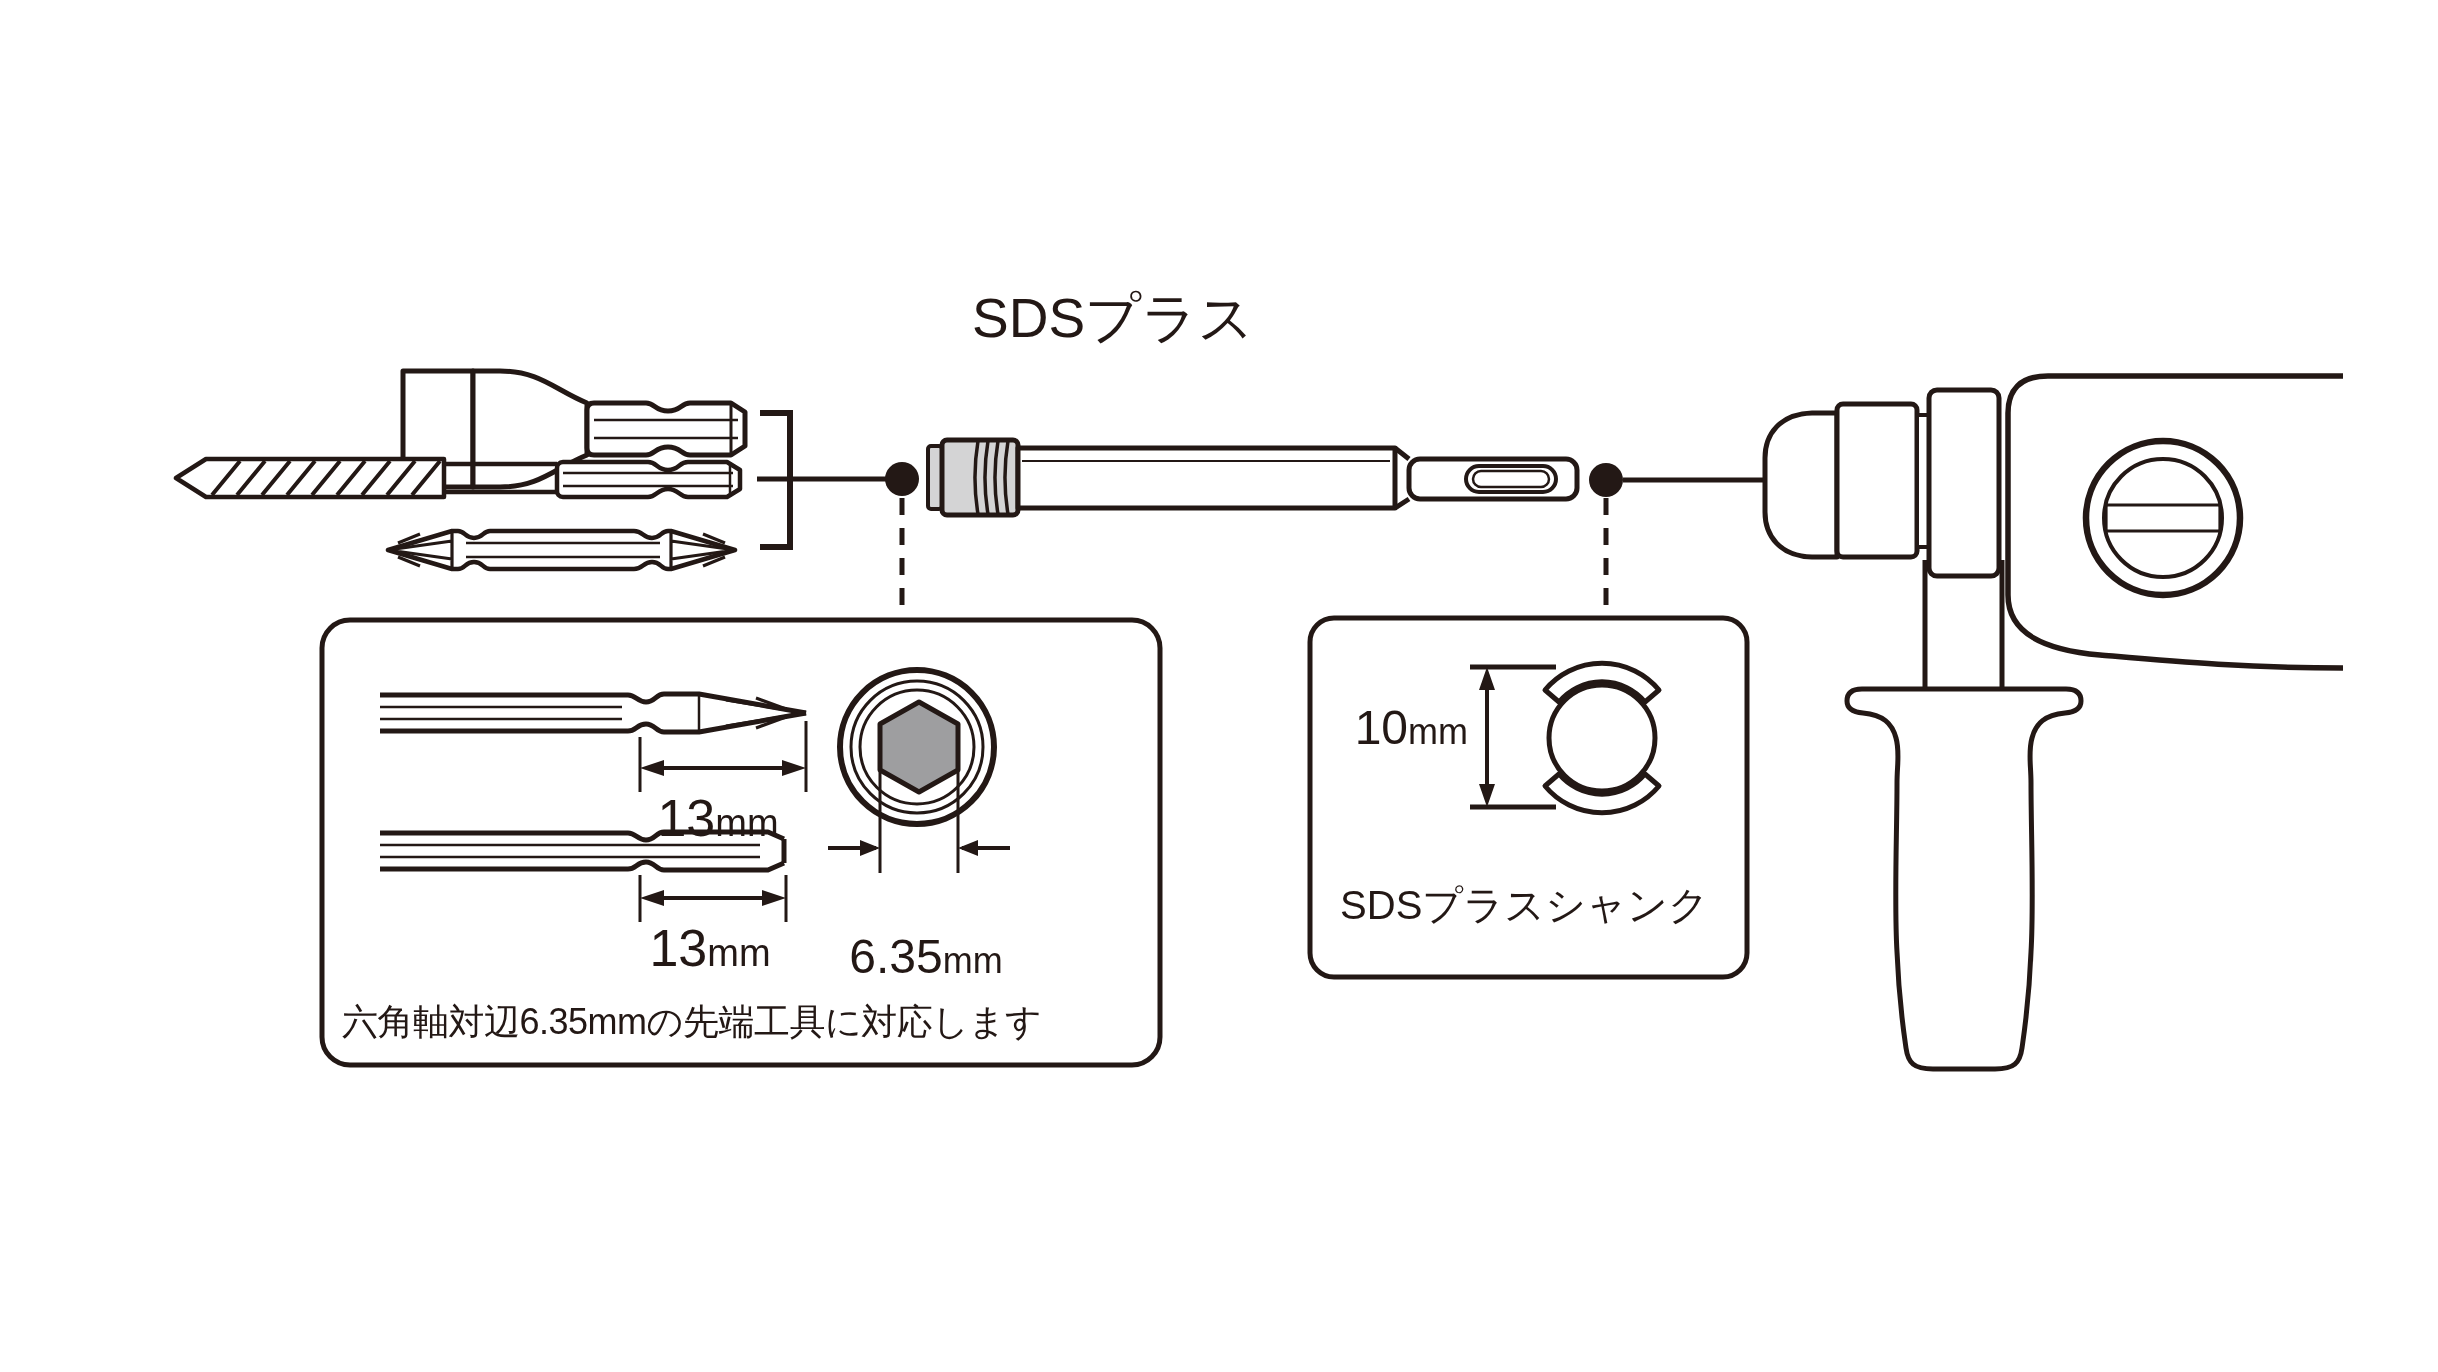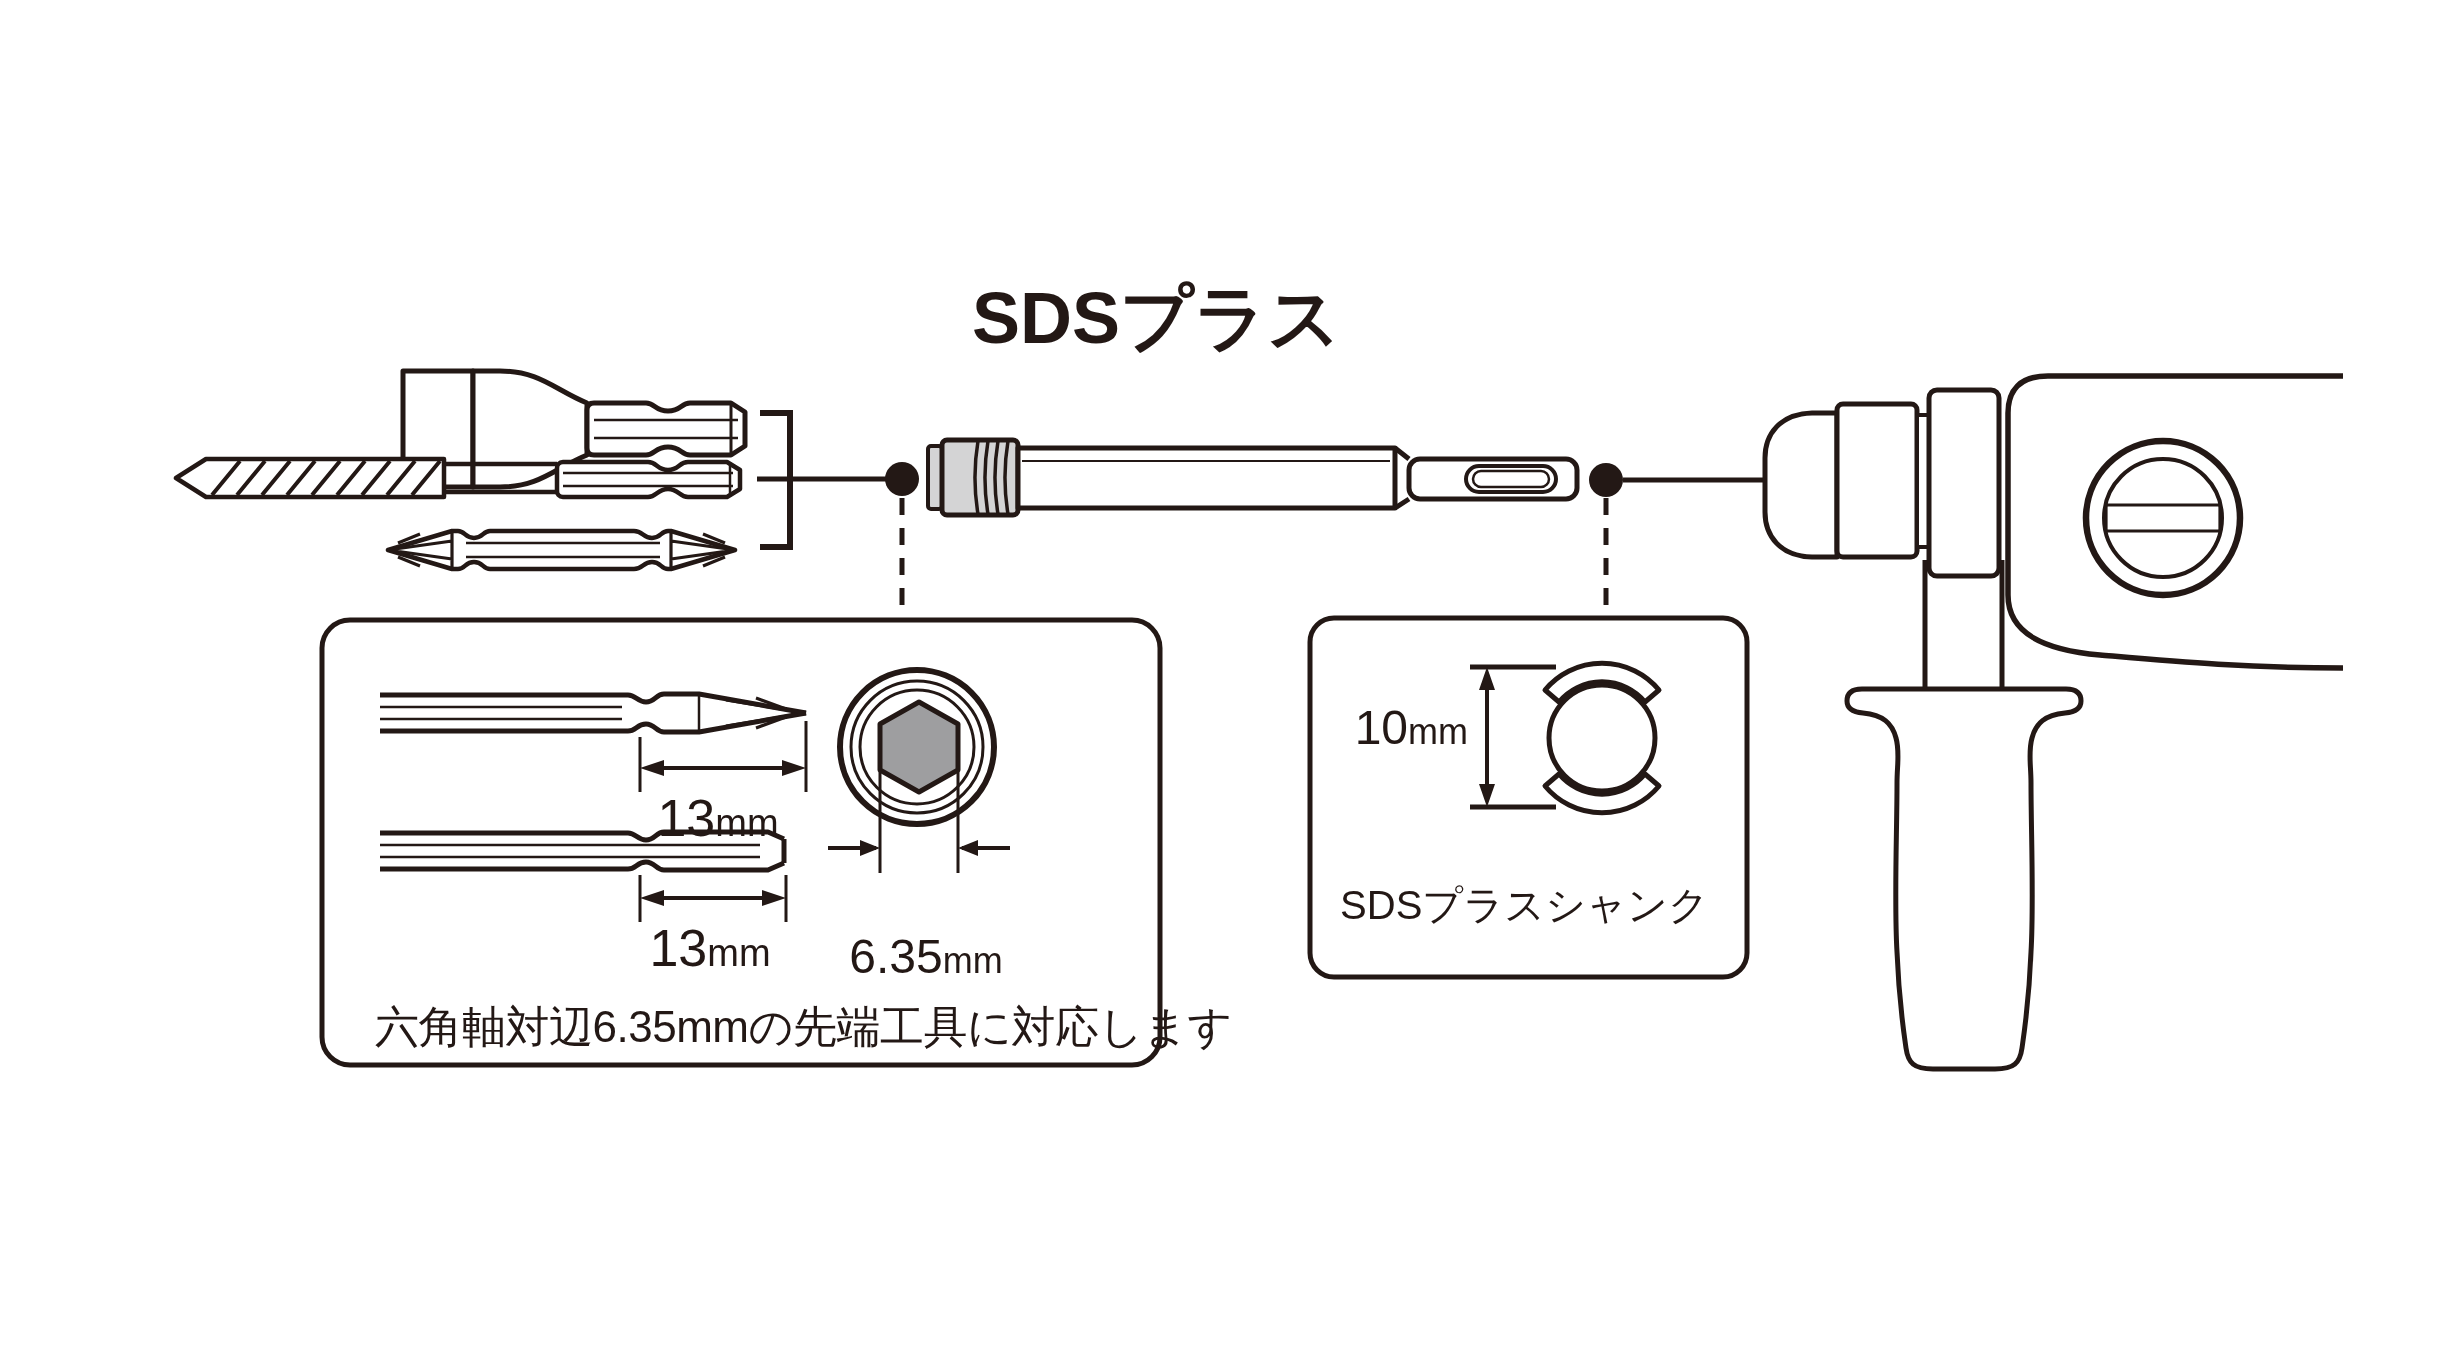--- a/index.html
+++ b/index.html
@@ -17,31 +17,31 @@
     overflow:hidden;
   }
   svg{position:absolute;left:0;top:0;}
   svg *{stroke-linejoin:round;}
   .ln{stroke:var(--ink);fill:none;}
   .shape{stroke:var(--ink);fill:#fff;}
   .solid{fill:var(--ink);stroke:none;}
   .grayfill{fill:var(--hex-fill);stroke:var(--ink);}
   .collarfill{fill:var(--collar-gray);stroke:var(--ink);}
   .txt{position:absolute;white-space:nowrap;color:var(--ink);}
-  .title{left:972px;top:280px;font-weight:bold;font-size:72px;line-height:76px;letter-spacing:0;}
+  .title{left:972px;top:280px;font-weight:normal;font-size:55px;line-height:76px;letter-spacing:0;}
   .dim{font-size:52px;text-align:center;}
   .dim .unit{font-size:38px;}
   .dim-sm{font-size:48px;}
   .dim-sm .unit{font-size:36px;}
   .lbl-13-top{left:618px;top:788px;width:200px;}
   .lbl-13-bot{left:610px;top:918px;width:200px;}
   .lbl-635{left:806px;top:929px;width:240px;text-align:center;}
   .lbl-10{left:1316px;top:700px;width:152px;text-align:right;}
   .lbl-shank{left:1306px;top:878px;width:437px;text-align:center;font-size:40px;}
-  .note{left:342px;top:998px;font-size:44px;letter-spacing:-0.5px;margin-left:33px;}
+  .note{left:342px;top:998px;font-size:36px;letter-spacing:-0.5px;}
 </style>
 </head>
 <body>
 
 <div class="canvas">
 
 <svg width="2438" height="1372" viewBox="0 0 2438 1372">
 
   <g>
     <rect class="shape" x="403" y="371" width="70" height="116" stroke-width="5"></rect>

